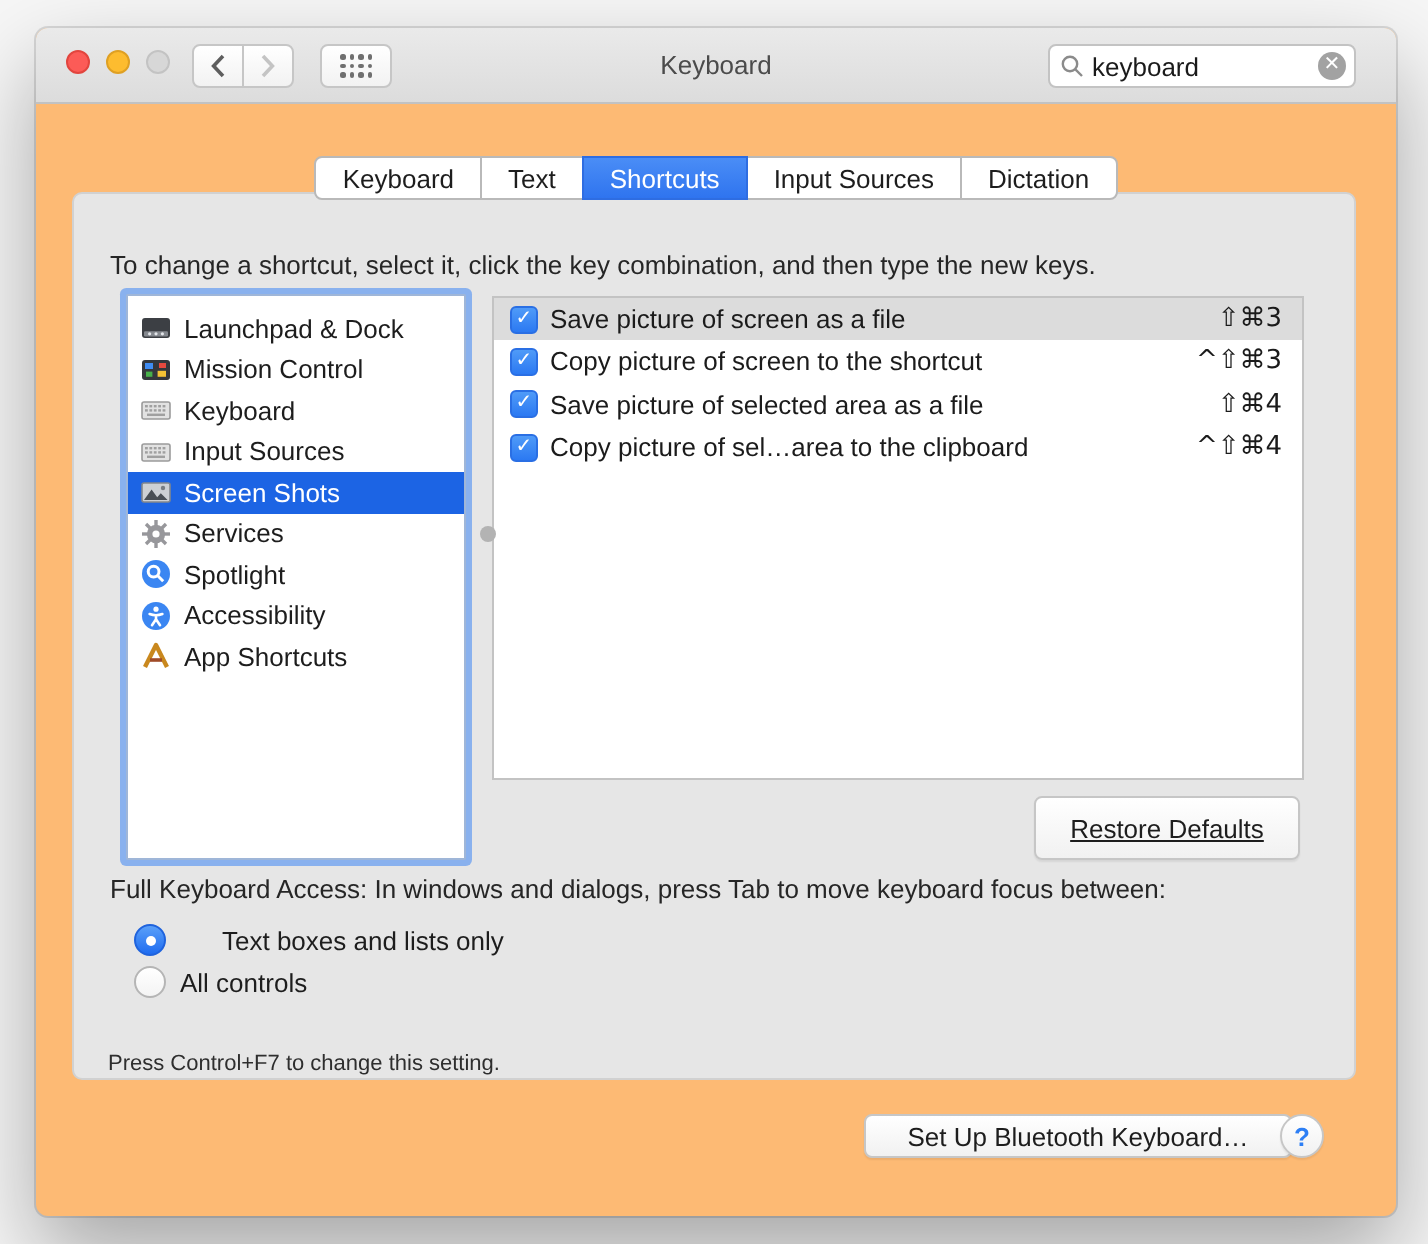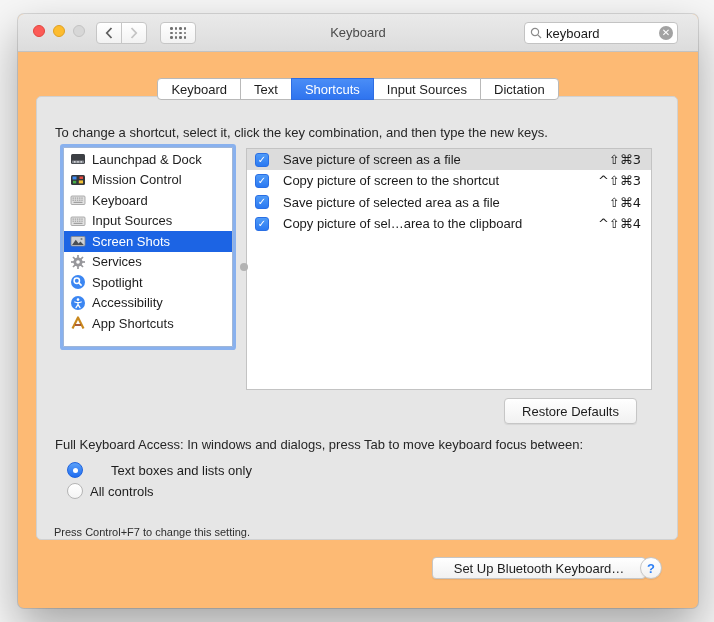--- a/index.html
+++ b/index.html
@@ -39,46 +39,46 @@
   .tabbox { position:absolute; left:18px; top:82px; width:642px; height:444px;
     background:#e6e6e6; border:1px solid #d1d1d1; border-radius:5px; }
   .tabs { position:absolute; left:0; right:0; top:64px; display:flex; justify-content:center; }
   .tab { height:22px; padding:0 13px; background:#fff; border:1px solid #b9b9b9;
     margin-left:-1px; font-size:13px; color:#1d1d1d; display:flex; align-items:center; }
   .tab:first-child { border-radius:4px 0 0 4px; margin-left:0; }
   .tab:last-child { border-radius:0 4px 4px 0; }
   .tab.sel { background:linear-gradient(#4a8df6,#2f74ef); border-color:#2e6de2; color:#fff; z-index:1;text-align:right; }
   .instruction { position:absolute; left:37px; top:111px; font-size:13px; color:#262626; }
   
-  .sidebar { position:absolute; left:45px; top:133px; width:170px; height:200px;
+  .sidebar { position:absolute; left:45px; top:133px; width:170px; height:283px;
     background:#fff; border:1px solid #9fb6d8; border-radius:1px;
-    box-shadow:0 0 0 3px rgba(120,167,238,.85); padding-top:1px; overflow:hidden; }
+    box-shadow:0 0 0 3px rgba(120,167,238,.85); padding-top:6px; overflow:hidden; }
   .srow { display:flex; align-items:center; height:20.5px; padding-left:6px;
     font-size:13px; color:#1d1d1d; gap:6px; white-space:nowrap; }
   .srow.sel { background:#1c64e4; color:#fff; }
   .srow svg { flex:0 0 auto; }
   .splitter { position:absolute; left:222px; top:249px; width:8px; height:8px;
     border-radius:50%; background:#b3b3b3; z-index:3; }
   
   .slist { position:absolute; left:228px; top:134px; width:406px; height:242px;
     background:#fff; border:1px solid #c3c3c3; overflow:hidden; }
   .lrow { display:flex; align-items:center; height:21.3px; padding:0 10px 0 8px;
     font-size:13px; color:#1b1b1b; }
   .lrow.sel { background:#dcdcdc; }
   .checkbox { width:14px; height:14px; border-radius:3px;
     background:linear-gradient(#4f9bf8,#2b79f2); border:1px solid #2a6fe4;
     color:#fff; font-size:10px; line-height:12px; text-align:center; flex:0 0 auto; }
-  .lrow .lbl { margin-left:14px; }
+  .lrow .lbl { margin-left:6px; }
   .lrow .keys { margin-left:auto; font-family:"DejaVu Sans","Liberation Sans",sans-serif; }
   
   .btn { position:absolute; background:linear-gradient(#fff,#f1f1f1);
     border:1px solid #c6c6c6; border-radius:4px; font-size:13px; color:#1d1d1d;
     display:flex; align-items:center; justify-content:center;
     box-shadow:0 1px 1px rgba(0,0,0,.07); font-family:inherit; }
-  .restore { left:486px; top:384px; width:133px; height:26px; }
+  .restore { left:499px; top:384px; width:133px; height:32px;text-decoration:underline; }
   .fka { position:absolute; left:37px; top:423px; font-size:13px; color:#262626; }
   .radiorow { position:absolute; left:49px; display:flex; align-items:center; gap:7px; }
   .radiorow .rlbl { font-size:13px; color:#1d1d1d; }
   .radio { width:16px; height:16px; border-radius:50%; flex:0 0 auto; }
   .radio.on { background:linear-gradient(#5aa0f9,#1f6cf0); border:1px solid #1f63dd;
     position:relative; }
   .radio.on::after { content:""; position:absolute; left:5px; top:5px; width:5px; height:5px;
     border-radius:50%; background:#fff; }
   .radio.off { background:linear-gradient(#ffffff,#f4f4f4); border:1px solid #b5b5b5; }
   .note { position:absolute; left:36px; top:489px; font-size:11px; color:#2e2e2e;margin-top:23px; }

